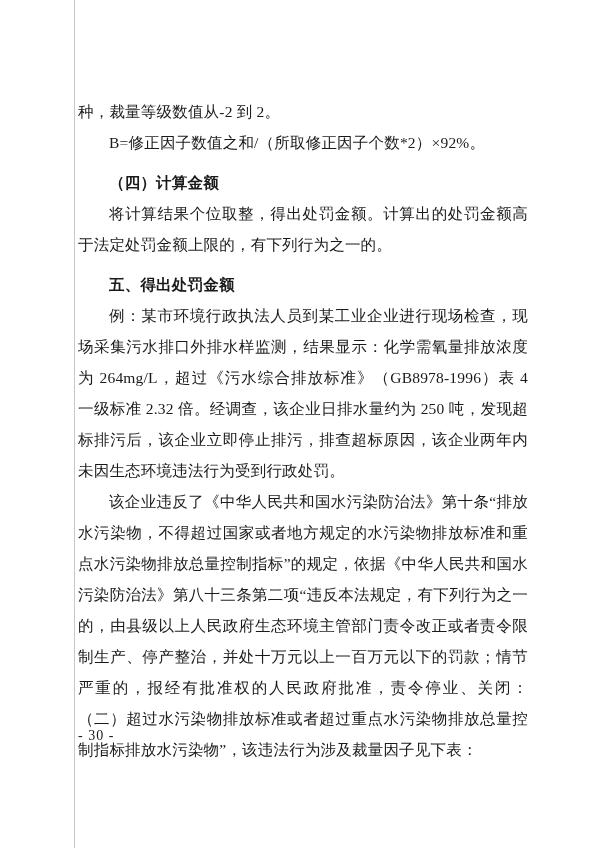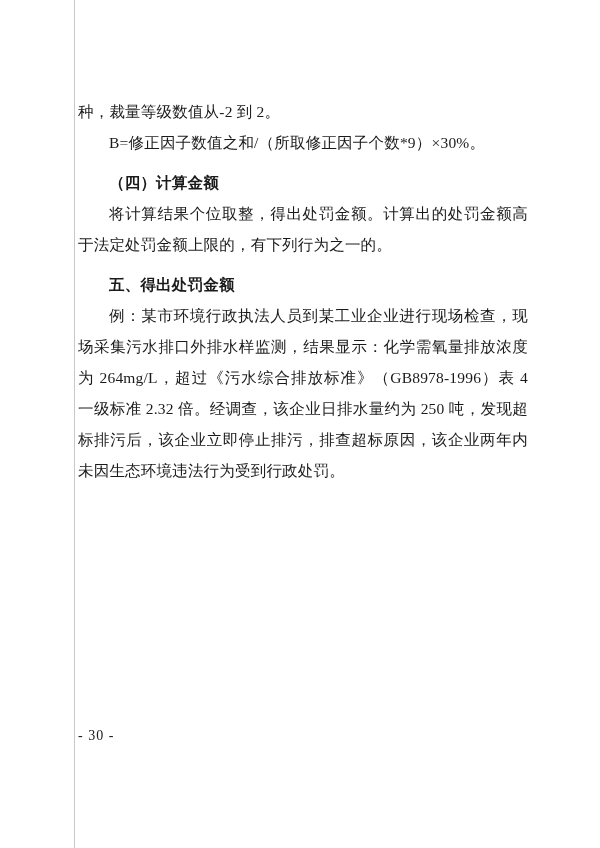--- a/index.html
+++ b/index.html
@@ -56,21 +56,22 @@
   }
 </style>
 </head>
 <body>
 
 <div class="page">
   <div class="left-rule"></div>
 
   <div class="content">
     <p class="plain">种，裁量等级数值从-2 到 2。</p>
-    <p class="indent">B=修正因子数值之和/（所取修正因子个数*9）×30%。</p>
+    <p class="indent">B=修正因子数值之和/（所取修正因子个数*2）×92%。</p>
     <p class="heading">（四）计算金额</p>
     <p class="indent">将计算结果个位取整，得出处罚金额。计算出的处罚金额高于法定处罚金额上限的，有下列行为之一的。</p>
     <p class="heading">五、得出处罚金额</p>
     <p class="indent">例：某市环境行政执法人员到某工业企业进行现场检查，现场采集污水排口外排水样监测，结果显示：化学需氧量排放浓度为 264mg/L，超过《污水综合排放标准》（GB8978-1996）表 4 一级标准 2.32 倍。经调查，该企业日排水量约为 250 吨，发现超标排污后，该企业立即停止排污，排查超标原因，该企业两年内未因生态环境违法行为受到行政处罚。</p>
+    <p class="indent">该企业违反了《中华人民共和国水污染防治法》第十条“排放水污染物，不得超过国家或者地方规定的水污染物排放标准和重点水污染物排放总量控制指标”的规定，依据《中华人民共和国水污染防治法》第八十三条第二项“违反本法规定，有下列行为之一的，由县级以上人民政府生态环境主管部门责令改正或者责令限制生产、停产整治，并处十万元以上一百万元以下的罚款；情节严重的，报经有批准权的人民政府批准，责令停业、关闭：（二）超过水污染物排放标准或者超过重点水污染物排放总量控制指标排放水污染物”，该违法行为涉及裁量因子见下表：</p>
   </div>
 
   <div class="pagenum">- 30 -</div>
 </div>
 
 </body></html>

